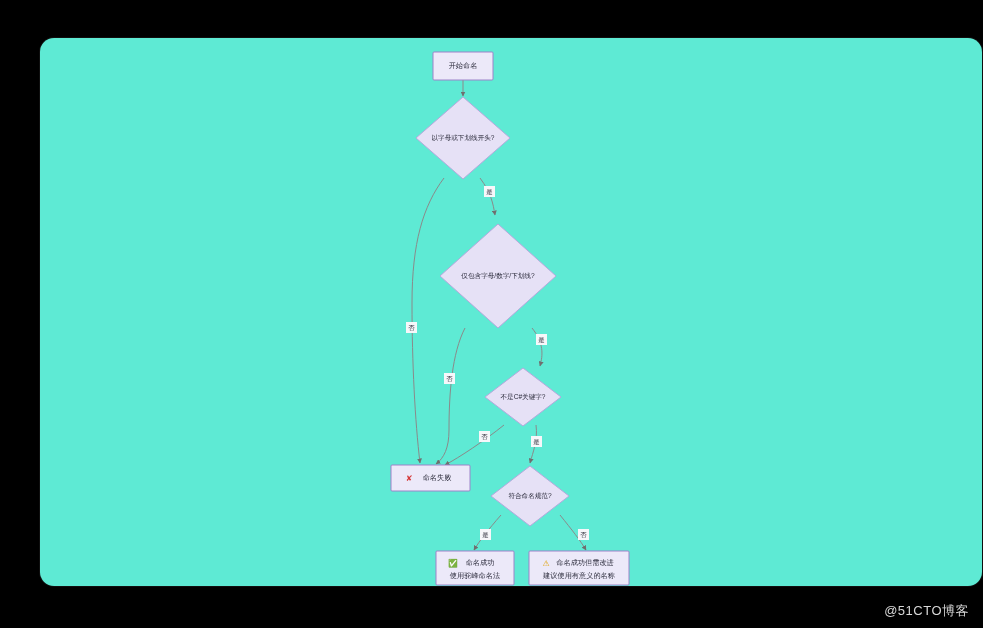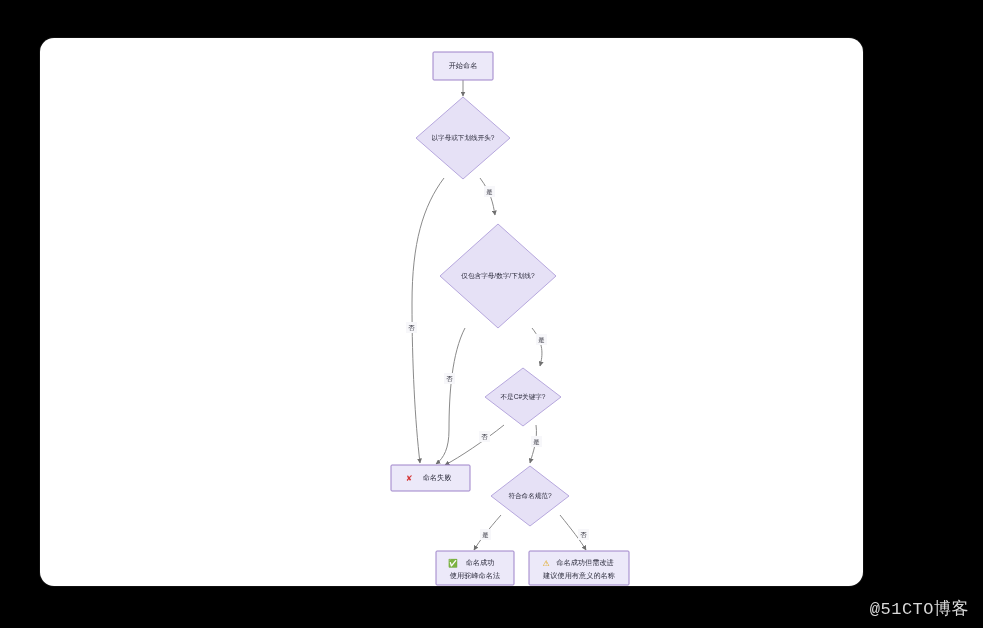--- a/index.html
+++ b/index.html
@@ -14,23 +14,23 @@
   #root {
     position: relative;
     width: 983px;
     height: 628px;
     background: #000000;
   }
   #canvas {
     position: absolute;
     left: 40px;
     top: 38px;
-    width: 823px;
+    width: 942px;
     height: 548px;
-    background: #ffffff;
+    background: #5eead4;
     border-radius: 14px;
     box-shadow: 0 0 0 1px rgba(255,255,255,0.06);
     overflow: hidden;
   }
   #diagram {
     position: absolute;
     left: 0;
     top: 0;
     width: 903px;
     height: 548px;
@@ -78,22 +78,22 @@
     font-family: "DejaVu Sans", sans-serif;
     font-size: 8px;
     text-anchor: middle;
     dominant-baseline: middle;
   }
   #watermark {
     position: absolute;
     right: 14px;
     bottom: 8px;
     color: #d8d8d8;
-    font-size: 17px;
-    font-family: Liberation Mono, monospace;
+    font-size: 13px;
+    font-family: Liberation Sans, sans-serif;
     letter-spacing: 0.5px;
     white-space: nowrap;
   }
 </style>
 </head>
 <body>
 
 <div id="root">
 
   <div id="canvas">

